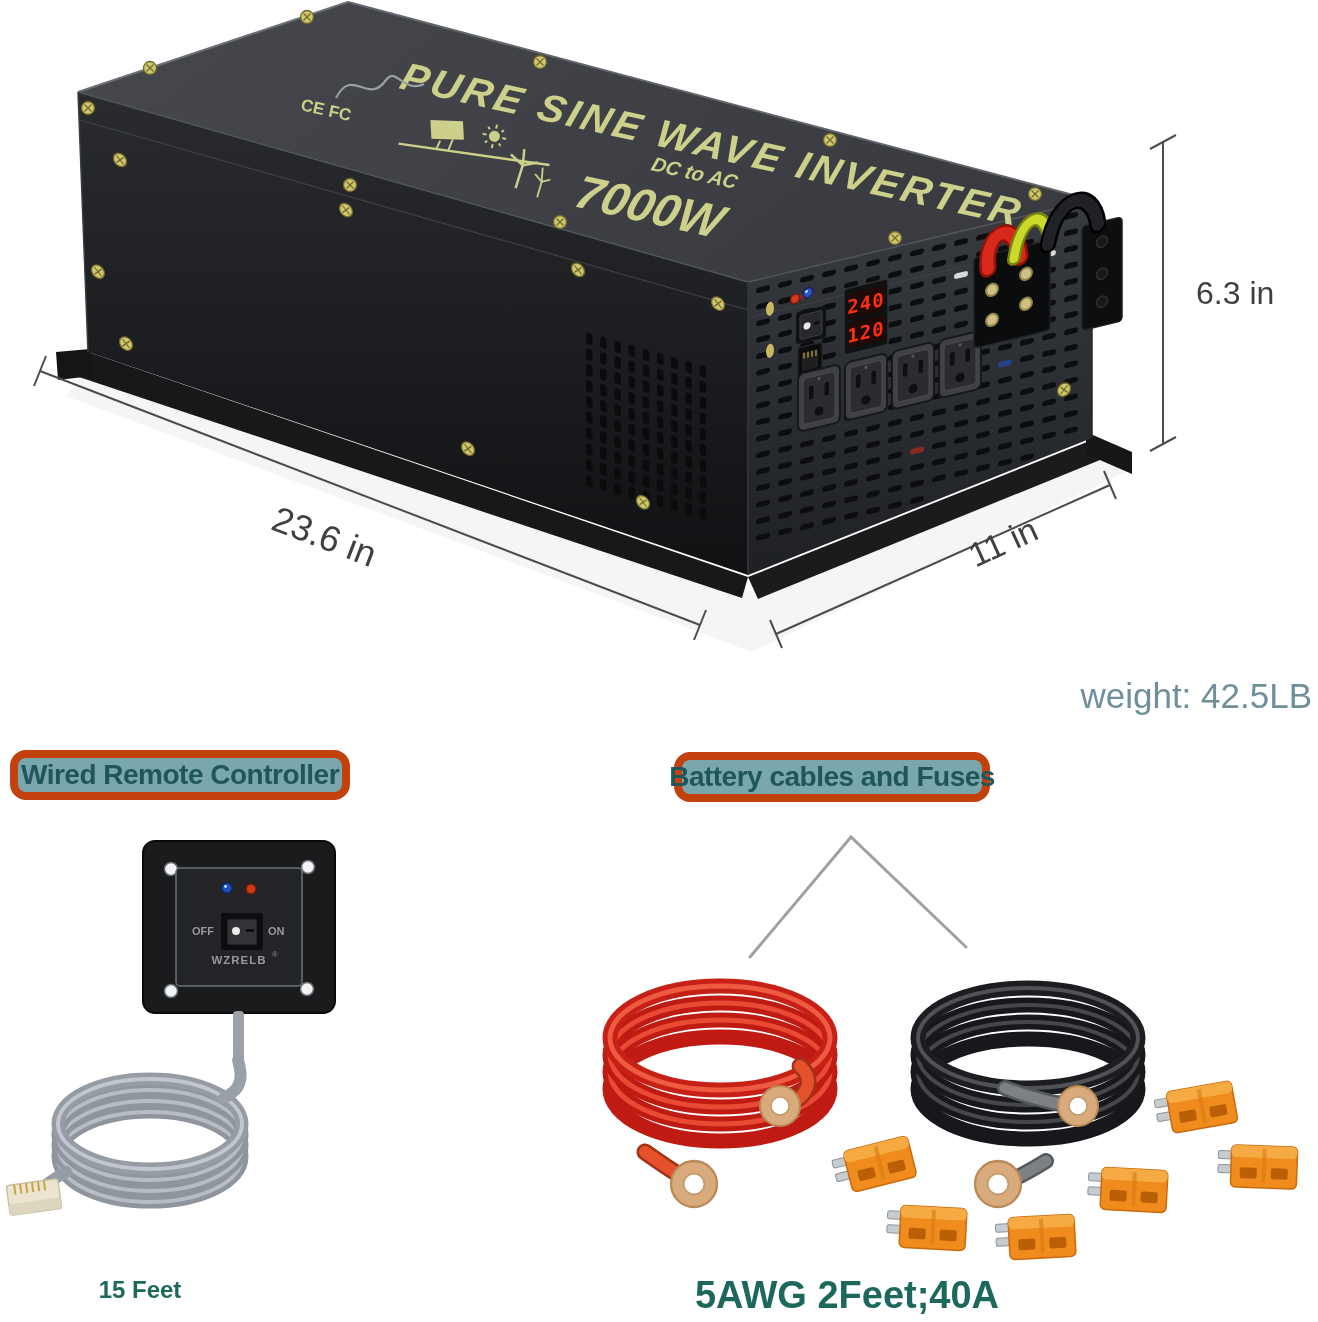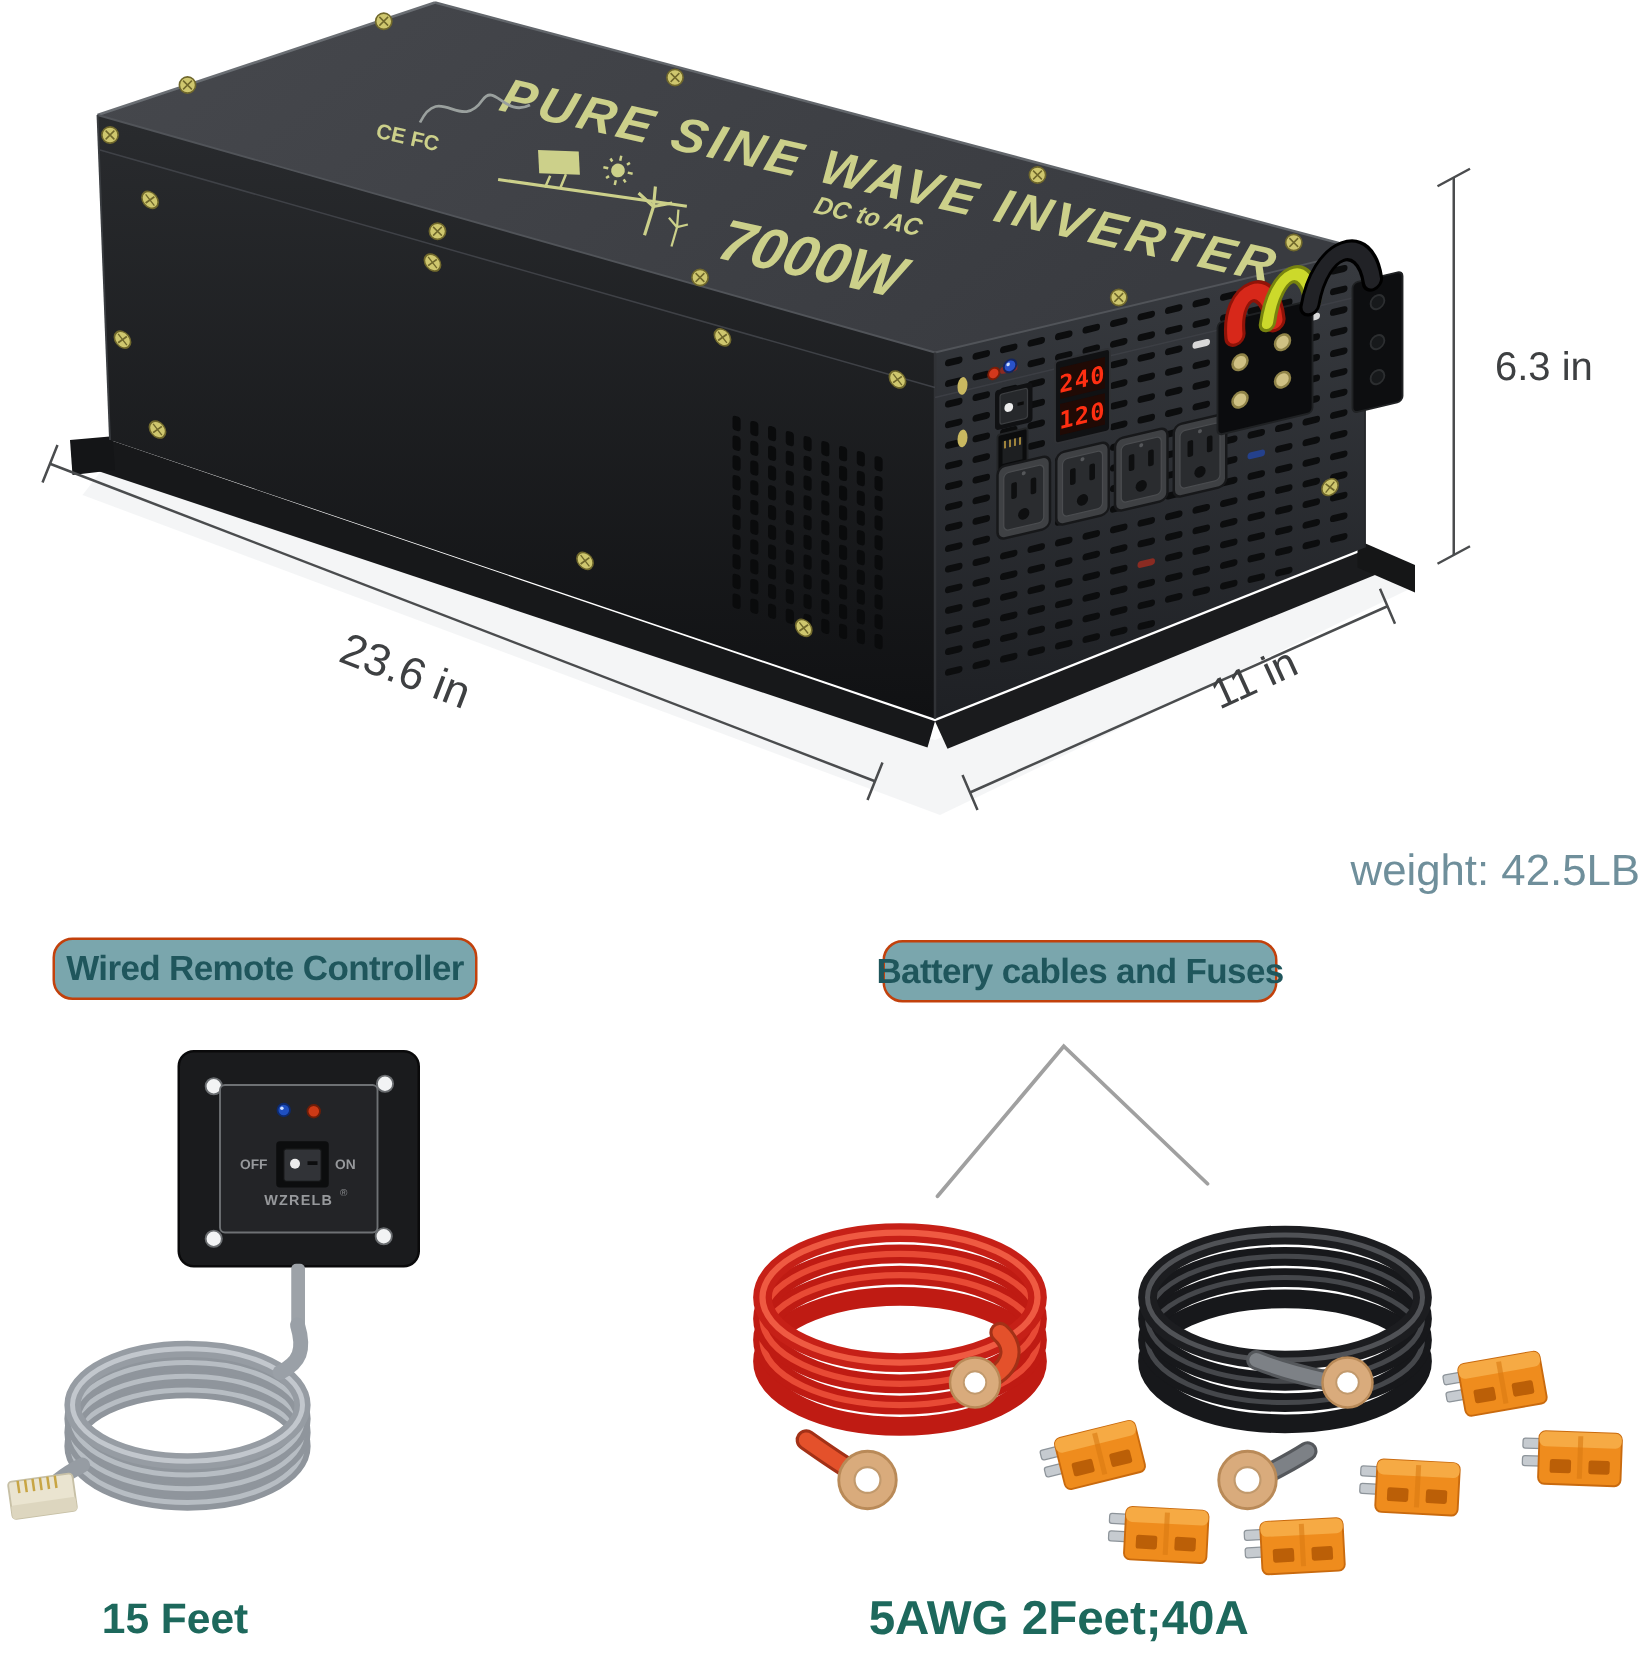--- a/index.html
+++ b/index.html
@@ -1,20 +1,20 @@
 <!DOCTYPE html>
 <html style="--badge_bg: #7aa6ad; --badge_text: #1f565c; --caption_text: #1d685c; --weight_text: #6f8f9b; --dimension_text: #3e4042; --top_print: #ccd08a; --led_display: #ff2f12; --fuse_orange: #ef8c1d; --cable_red: #bf1b13; --cable_black: #17181b; --remote_cable_gray: #9aa0a7;"><head>
 <meta charset="utf-8">
 <style>
   html,body{margin:0;padding:0;background:#ffffff;}
   .canvas{position:relative;width:1318px;height:1322px;background:#ffffff;overflow:hidden;
           font-family:"Liberation Sans",sans-serif;}
   .canvas svg{position:absolute;left:0;top:0;}
   .badge{position:absolute;height:50px;border-radius:16px;display:flex;align-items:center;justify-content:center;
-         background:var(--badge_bg,#7aa6ad);border:2px solid #c2410c;box-sizing:border-box;margin-left:32px;}
+         background:var(--badge_bg,#7aa6ad);border:8px solid #c2410c;box-sizing:border-box;}
   .badge span{font-weight:bold;font-size:28px;letter-spacing:-0.5px;color:var(--badge_text,#1f565c);white-space:nowrap;}
   .caption{position:absolute;text-align:center;font-weight:bold;color:var(--caption_text,#1d685c);white-space:nowrap;}
   .t-print{fill:var(--top_print,#ccd08a);font-weight:bold;font-style:italic;}
   .t-cert{fill:var(--top_print,#ccd08a);font-weight:bold;}
   .t-led{fill:var(--led_display,#ff2f12);font-family:"DejaVu Sans Mono",monospace;font-weight:bold;letter-spacing:1px;}
   .t-dim{fill:var(--dimension_text,#3e4042);}
   .t-weight{fill:var(--weight_text,#6f8f9b);}
   .t-remote{fill:#97999c;font-weight:bold;}
 </style>
 </head>
@@ -613,16 +613,16 @@
   <use href="#fuse" transform="translate(1264,1167) rotate(2)"></use>
 </svg>
 
 <div class="badge" style="left:10px;top:750px;width:340px;">
   <span>Wired Remote Controller</span>
 </div>
 <div class="badge" style="left:674px;top:752px;width:316px;">
   <span>Battery cables and Fuses</span>
 </div>
 
-<div class="caption" style="left:50px;top:1276px;width:180px;font-size:34px;">15 Feet</div>
+<div class="caption" style="left:50px;top:1276px;width:180px;font-size:24px;">15 Feet</div>
 <div class="caption" style="left:692px;top:1274px;width:310px;font-size:38px;">5AWG 2Feet;40A</div>
 
 </div>
 
 </body></html>

